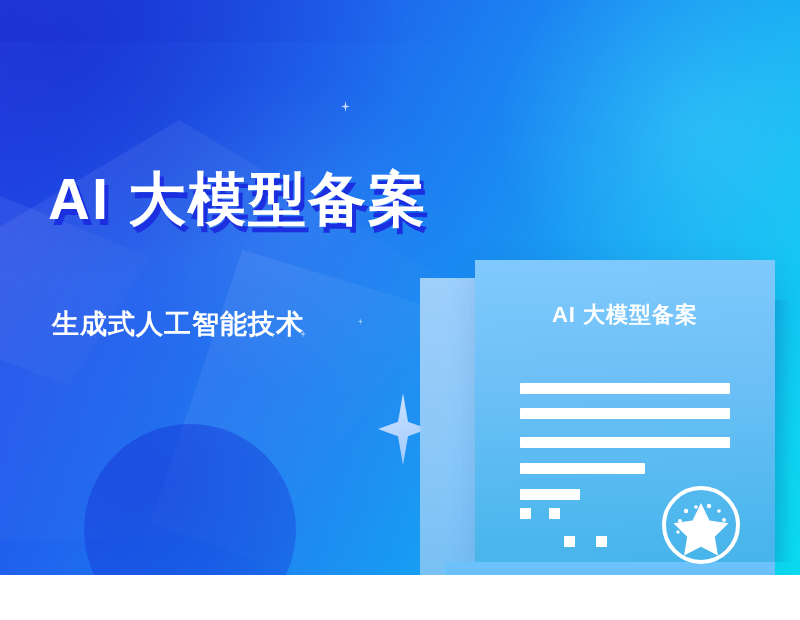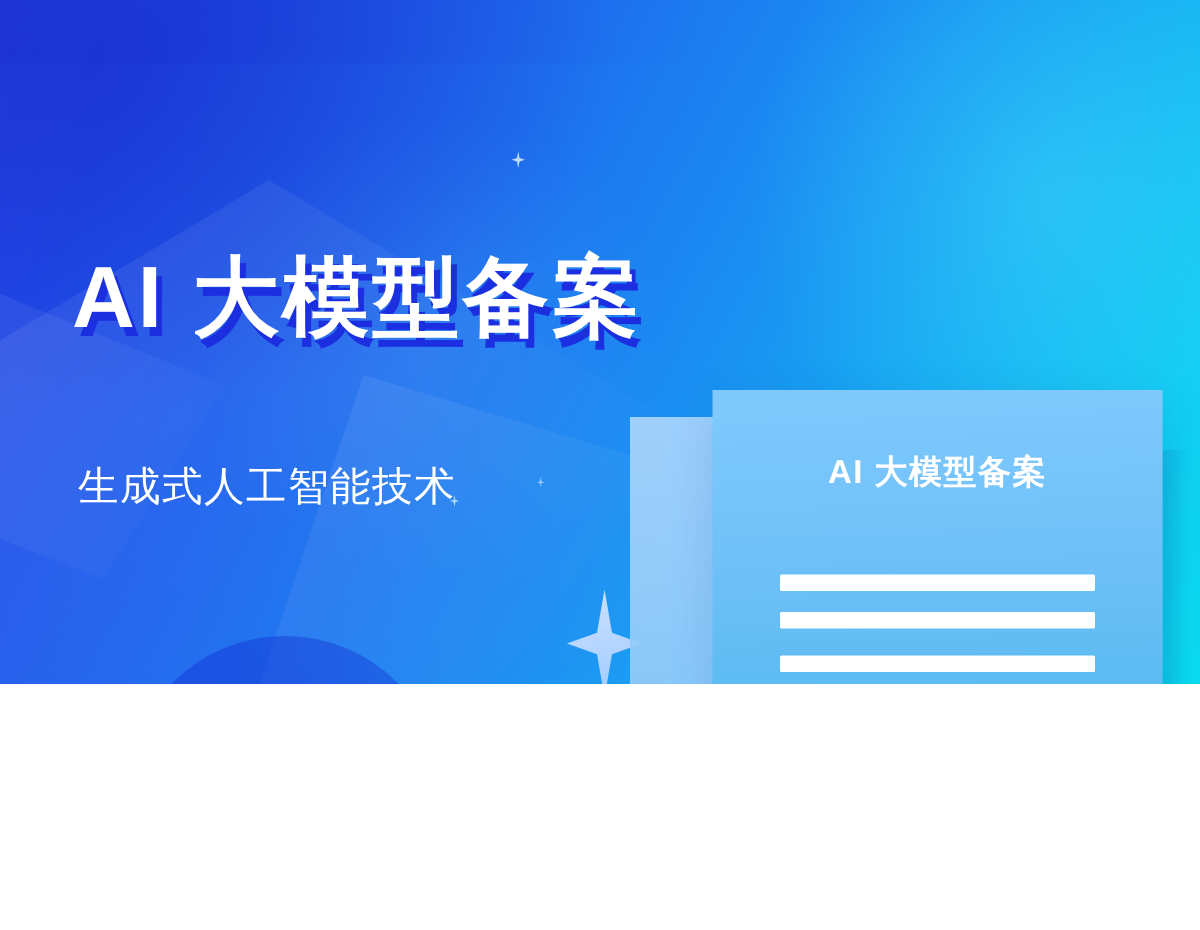--- a/index.html
+++ b/index.html
@@ -2,21 +2,21 @@
 <html><head>
 <meta charset="utf-8">
 <style>
   html,body{margin:0;padding:0;}
   body{
     width:800px;height:620px;overflow:hidden;
     font-family:"Liberation Sans","DejaVu Sans",sans-serif;
     background:#ffffff;
   }
   #banner{
-    position:relative;width:800px;height:456px;overflow:hidden;
+    position:relative;width:800px;height:575px;overflow:hidden;
     background:
       linear-gradient(118deg,
         #2743e8 0%,
         #1f4ae8 12%,
         #1f67ee 32%,
         #1a8bf2 55%,
         #15b2f3 76%,
         #0fd2f2 92%,
         #0adcf0 100%);
   }
@@ -75,21 +75,21 @@
   #headline-block{position:absolute;left:48px;top:168px;width:420px;}
   #headline{
     margin:0;
     font-size:58px;font-weight:bold;color:#ffffff;letter-spacing:2px;
     line-height:1.08;white-space:nowrap;
     text-shadow:4px 6px 0 #1b2ee0;
   }
   #subtitle-block{position:absolute;left:52px;top:303px;width:420px;}
   .subtitle-line{
     margin:0;
-    font-size:27px;font-weight:normal;color:#ffffff;letter-spacing:1px;
+    font-size:27px;font-weight:bold;color:#ffffff;letter-spacing:1px;
     line-height:1.62;white-space:nowrap;
   }
 
   
   #card-stack{position:absolute;left:0;top:0;width:800px;height:620px;}
 
   .card-back{
     position:absolute;
     background:linear-gradient(180deg, rgba(255,255,255,.55) 0%, rgba(255,255,255,.30) 100%);
   }

